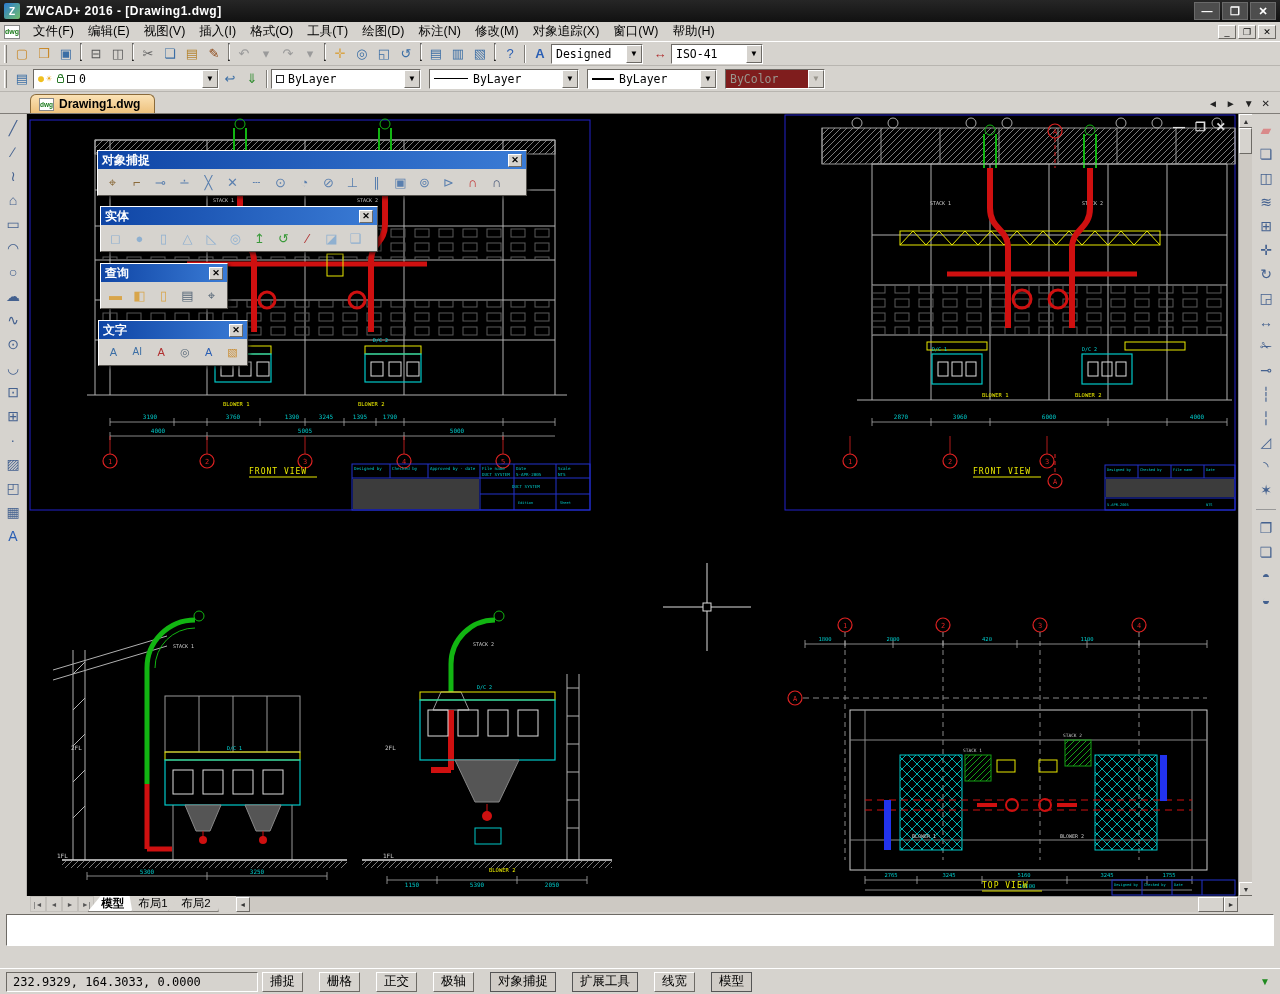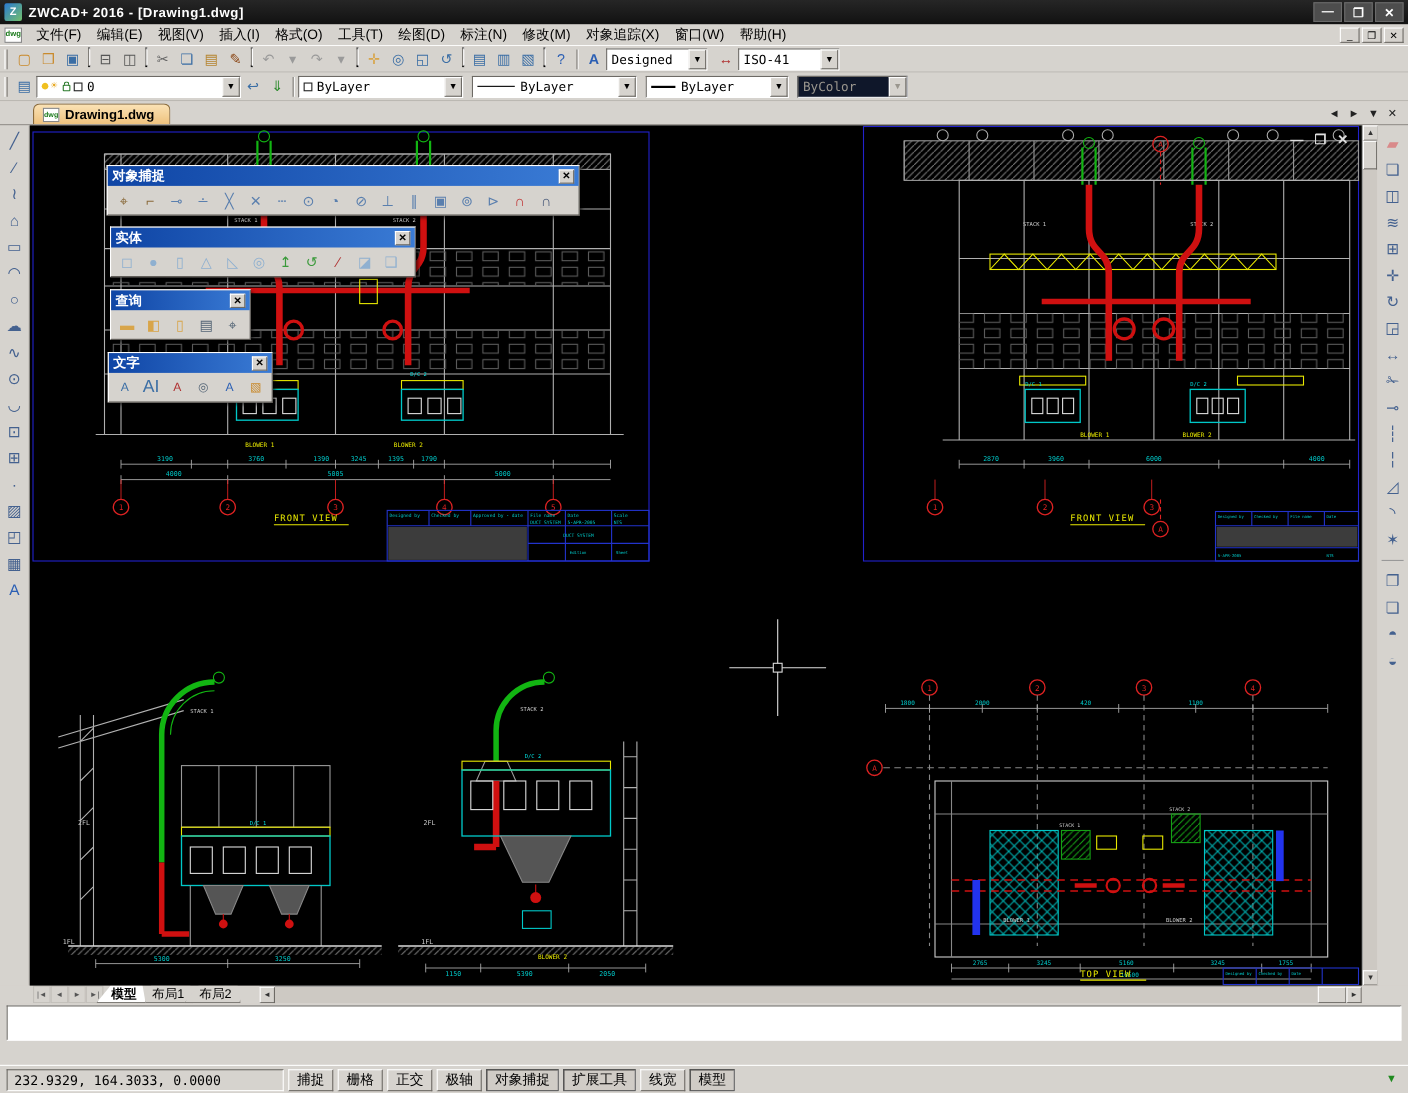--- a/index.html
+++ b/index.html
@@ -24,21 +24,21 @@
   
   .toolbar{display:flex;align-items:center;padding:1px 2px;border-bottom:1px solid #b8b5b0;background:#d6d3ce}
   .row1{height:24px}.row2{height:26px}
   .grip{width:3px;height:18px;border-left:1px solid #fff;border-right:1px solid #807d78;margin:0 4px 0 2px}
   .tb{width:22px;height:21px;display:flex;align-items:center;justify-content:center;border:1px solid transparent;background:transparent;font-size:13px;padding:0}
   .tb .glyph{line-height:1}
   .tb.disabled .glyph{color:#9a9a9a !important}
   .tsep{width:2px;height:18px;border-left:1px solid #807d78;border-right:1px solid #fff;margin:0 3px}
   .combo{display:flex;align-items:center;height:20px;background:#fff;border:1px solid;border-color:#6d6a65 #fff #fff #6d6a65;font-size:11.5px;padding-left:4px;font-family:"DejaVu Sans Mono",monospace}
   .combo .drop{margin-left:auto;width:16px;align-self:stretch;background:#d6d3ce;border:1px solid;border-color:#fff #6d6a65 #6d6a65 #fff;display:flex;align-items:center;justify-content:center;font-size:8px}
-  .combo.dis{background:#0f172a;color:#9a968e}
+  .combo.dis{background:#7f1d1d;color:#9a968e}
   .lt-sample{display:inline-block;width:34px;border-top:1px solid #000;margin-right:5px}
   .swatch{display:inline-block;width:8px;height:8px;background:#fff;border:1px solid #222;margin-right:4px}
   .mini-lock{display:inline-block;width:7px;height:6px;border:1px solid #2a7a2a;border-radius:1px;position:relative;top:1px;margin:0 3px}
   .mini-lock::before{content:"";position:absolute;left:0px;top:-4px;width:3px;height:3px;border:1px solid #2a7a2a;border-bottom:none;border-radius:3px 3px 0 0}
 
   
   .tabbar{height:22px;display:flex;align-items:flex-end;background:#d6d3ce;border-bottom:1px solid #807d78;padding:0 2px}
   .doc-tab{display:flex;align-items:center;gap:5px;height:19px;padding:0 14px 0 8px;margin-left:28px;background:linear-gradient(#fbe2b5,#eec27e);border:1px solid #8a6a3a;border-bottom:none;border-radius:6px 6px 0 0;font-weight:bold;font-size:12px}
   .dwg-ico{width:15px;height:13px;background:#fff;border:1px solid #888;color:#1a7a1a;font-size:6.5px;font-weight:bold;display:flex;align-items:center;justify-content:center}
   .tabctrls{margin-left:auto;display:flex;gap:8px;align-items:center;padding:0 8px 4px 0}
@@ -793,21 +793,21 @@
         <div class="ft-title">
           <span>文字</span>
           <span class="ft-close">✕</span>
         </div>
         <div class="ft-body">
 
         <button class="tb">
               <span class="glyph" style="font-size: 11px; color: rgb(59, 110, 165);">A</span>
             </button>
             <button class="tb">
-              <span class="glyph" style="font-size: 16px; color: rgb(59, 110, 165);">AI</span>
+              <span class="glyph" style="font-size: 10px; color: rgb(59, 110, 165);">AI</span>
             </button>
             <button class="tb">
               <span class="glyph" style="font-size: 11px; color: rgb(176, 48, 48);">A</span>
             </button>
             <button class="tb">
               <span class="glyph" style="font-size: 11px; color: rgb(85, 102, 119);">◎</span>
             </button>
             <button class="tb">
               <span class="glyph" style="font-size: 11px; color: rgb(43, 95, 180);">A</span>
             </button>
@@ -921,21 +921,21 @@
     </span>
     <span class="hs-corner"></span>
   </div>
 
   <div class="cmdwrap">
     <div class="cmd-history"></div>
   </div>
 
   <div class="statusbar">
     <span class="coords">232.9329, 164.3033, 0.0000</span>
-    <span style="display:flex;gap:4px">
+    <span style="display:flex;gap:16px">
 
     <span class="stoggle">
           <span class="lbl">捕捉</span>
         </span>
         <span class="stoggle">
           <span class="lbl">栅格</span>
         </span>
         <span class="stoggle">
           <span class="lbl">正交</span>
         </span>

